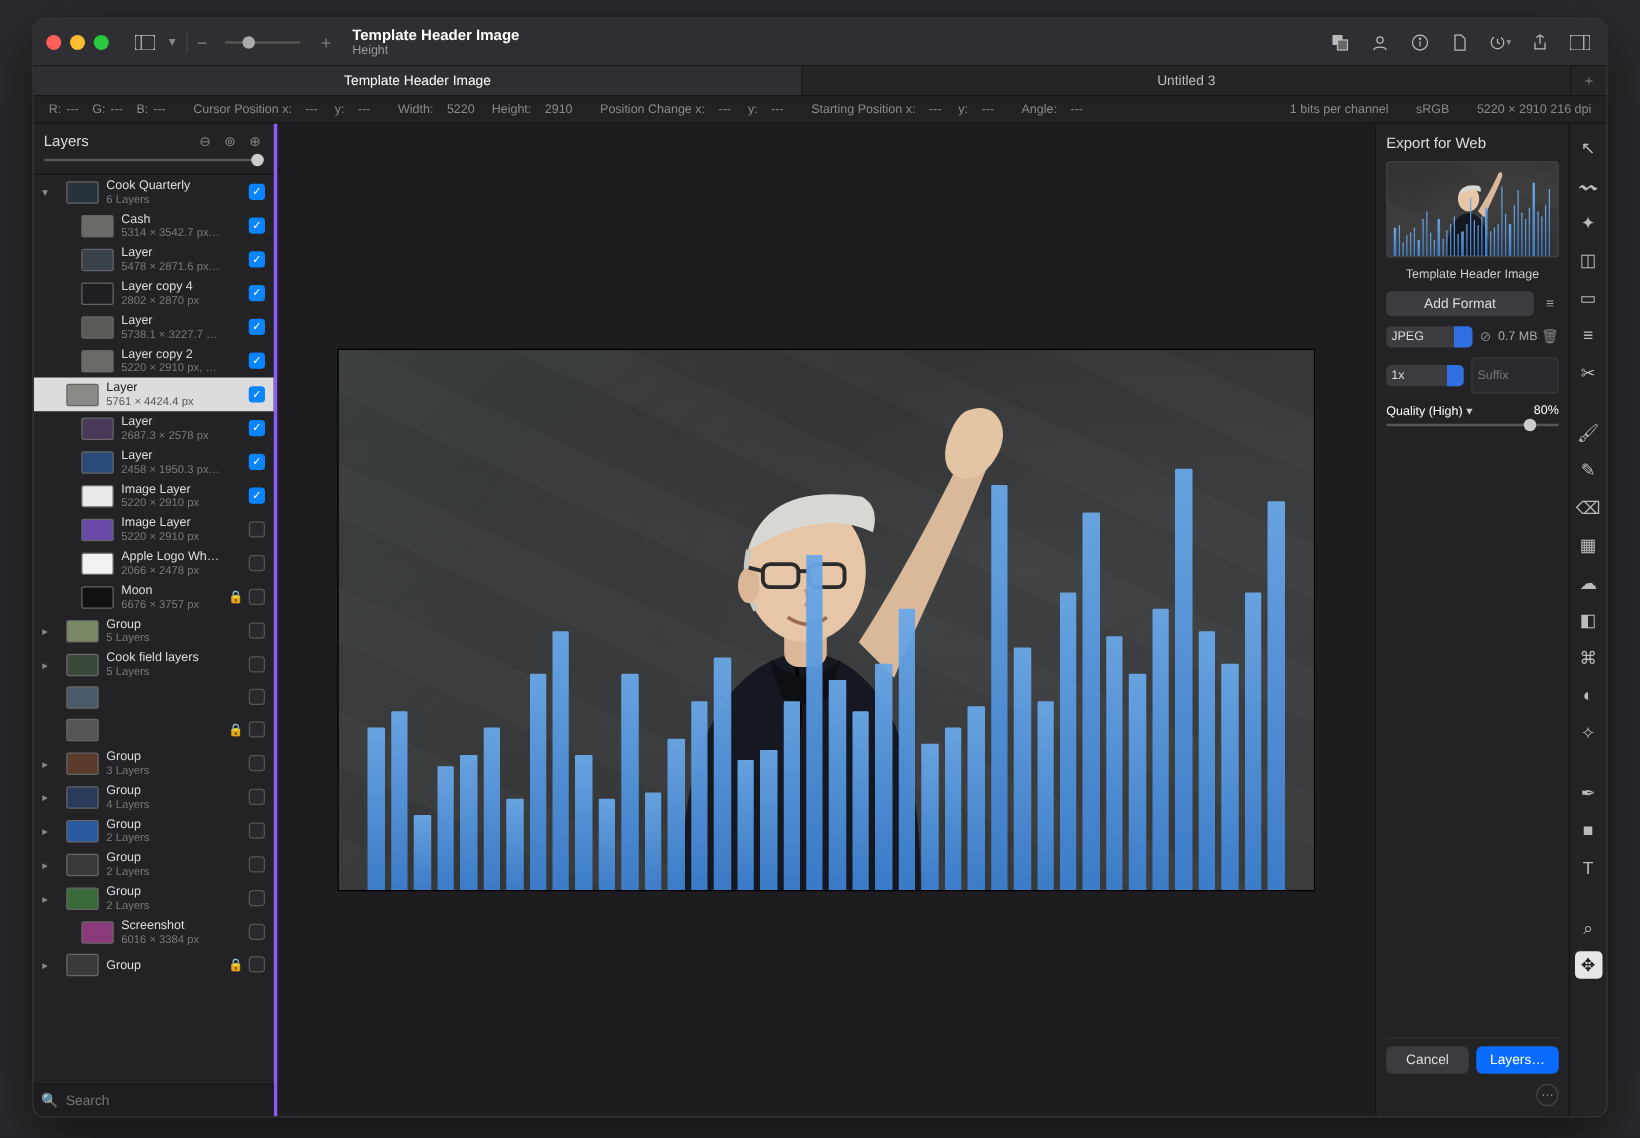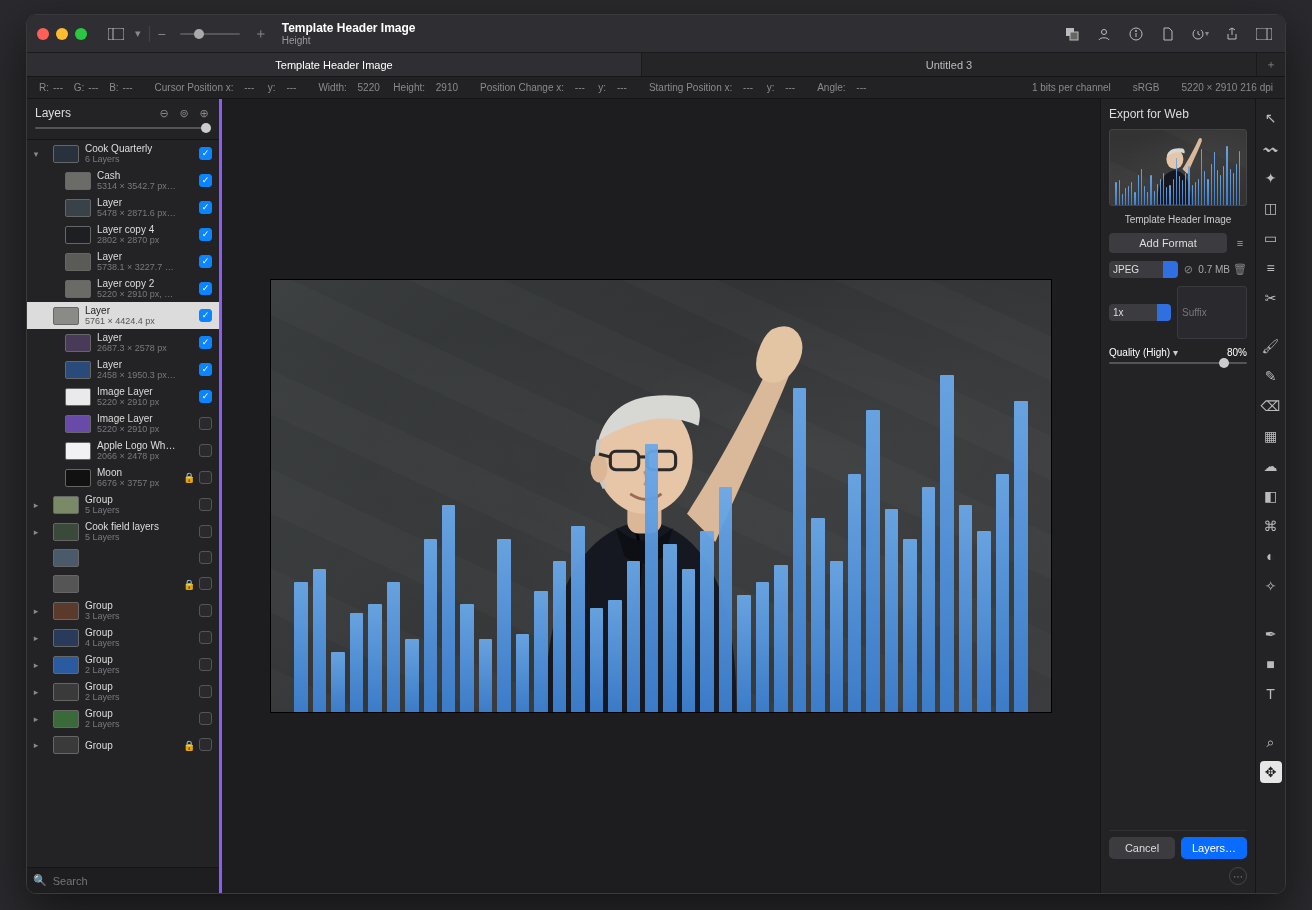--- a/index.html
+++ b/index.html
@@ -116,21 +116,21 @@
   .preview .bar { background:linear-gradient(#6aa8e8,#3c7fcf); }
   .preview-label { font-size:10px; text-align:center; color:#ccc; }
   .add-format-row{display:flex;gap:6px;align-items:center}
   .add-format { flex:1; background:#3b3b40; color:#ddd; border:none; border-radius:4px; padding:4px 0; font-size:11px; }
   .fmt-row { display:flex; align-items:center; gap:3px; }
   .fmt-select { flex:1; background:#3b3b40; color:#ddd; border:none; border-radius:4px; padding:3px 4px; font-size:10px; position:relative; }
   .blue-end { background: linear-gradient(90deg,#3b3b40 78%,#2f6fe0 78%); }
   .fmt-size { font-size:10px; color:#aaa; }
   .trash { color:#888; font-size:11px; }
   .scale-row{display:flex;gap:6px;align-items:center}
-  .suffix-box{flex:1;background:#2a2a2e;border:1px solid #3a3a3e;border-radius:3px;padding:20px 4px;font-size:10px;color:#777}
+  .suffix-box{flex:1;background:#2a2a2e;border:1px solid #3a3a3e;border-radius:3px;padding:8px 4px;font-size:10px;color:#777}
   .quality-row { display:flex; justify-content:space-between; font-size:10px; color:#ccc; }
   .quality-row span:last-child{color:#fff}
   .q-slider{height:2px;background:#555;position:relative;border-radius:2px;margin:4px 0 0}
   .q-thumb{position:absolute;left:80%;top:-4px;width:10px;height:10px;border-radius:50%;background:#ccc}
   .export .spacer{flex:1}
   .export-actions { display:flex; gap:6px; padding-top:6px; border-top:1px solid #303034; }
   .btn { flex:1; border:none; border-radius:5px; padding:5px 0; font-size:11px; }
   .btn.cancel{background:#3b3b40;color:#ddd}
   .btn.primary{background:#0a6cff;color:#fff}
   .gear-end{width:18px;height:18px;border:1px solid #444;border-radius:50%;display:flex;align-items:center;justify-content:center;color:#888;font-size:10px;margin-left:auto}
@@ -525,20 +525,33 @@
               <span class="box"></span>
             </label>
           </div>
           <div class="layer-row">
             <span class="disclose">▸</span>
             <span class="row-indent" style="width:0px"></span>
             <span class="thumb" style="background:#3a6a3a"></span>
             <span class="row-text">
               <div class="layer-name">Group</div>
               <div class="layer-meta">2 Layers</div>
+            </span>
+            <span class="lock"></span>
+            <label class="vis">
+              <span class="box"></span>
+            </label>
+          </div>
+          <div class="layer-row">
+            <span class="disclose"></span>
+            <span class="row-indent" style="width:12px"></span>
+            <span class="thumb" style="background:#8a3a7a"></span>
+            <span class="row-text">
+              <div class="layer-name">Screenshot</div>
+              <div class="layer-meta">6016 × 3384 px</div>
             </span>
             <span class="lock"></span>
             <label class="vis">
               <span class="box"></span>
             </label>
           </div>
           <div class="layer-row">
             <span class="disclose">▸</span>
             <span class="row-indent" style="width:0px"></span>
             <span class="thumb" style="background:#3a3a3a"></span>

